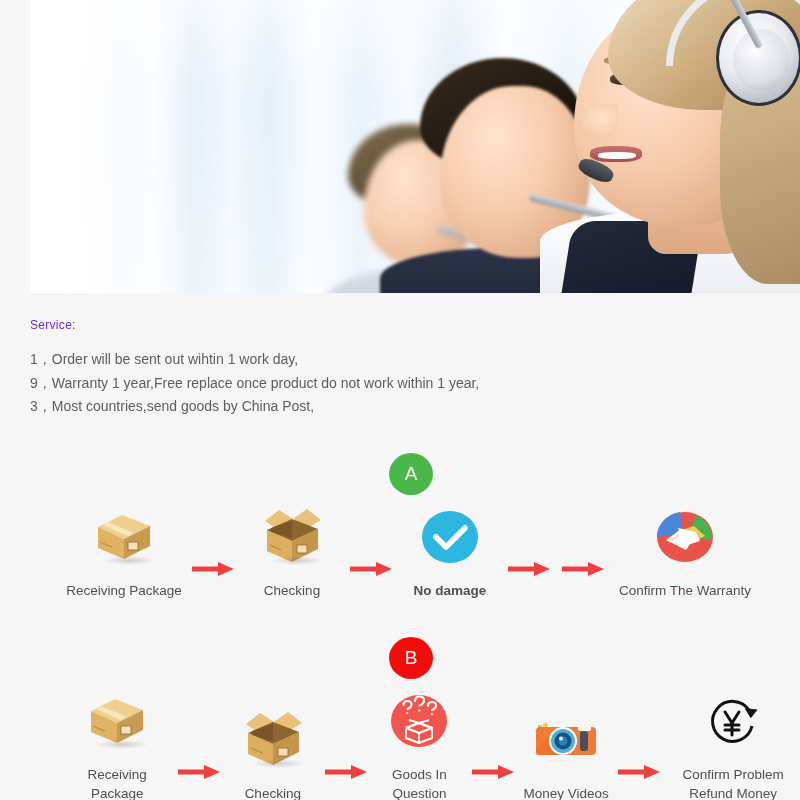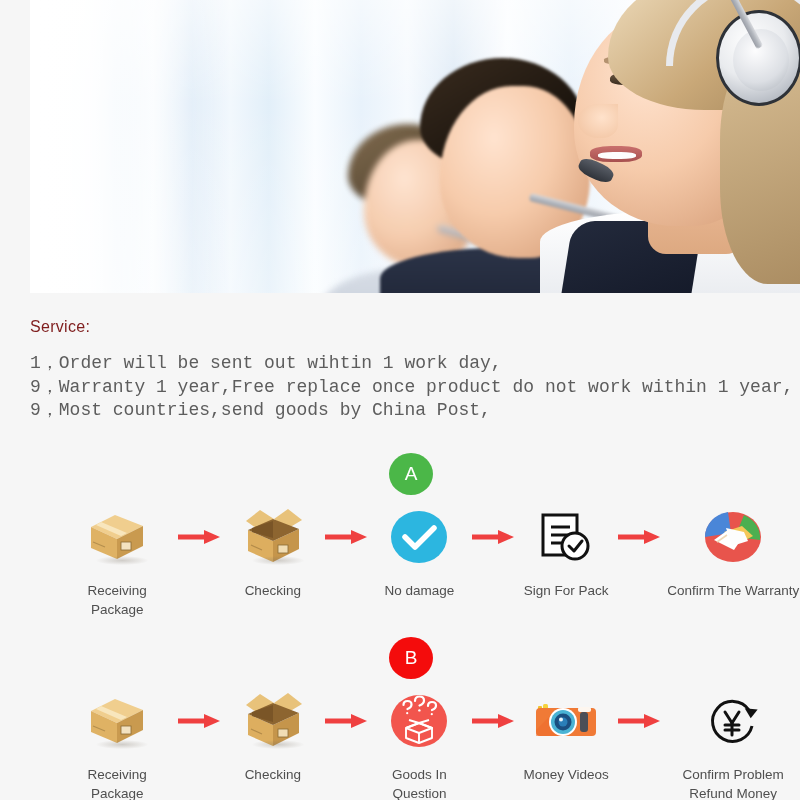--- a/index.html
+++ b/index.html
@@ -82,39 +82,39 @@
   .near { filter: blur(0.25px); }
 
   .photo-fade-left{
     position:absolute; left:0; top:0; width:200px; height:100%;
     background: linear-gradient(90deg,#ffffff 0%, rgba(255,255,255,.92) 30%, rgba(255,255,255,0) 100%);
   }
 
   
   .service-wrap { position: absolute; left: 30px; top: 318px; width: 740px; }
   .service-title {
-    color: #7f1d1d; font-size: 16px; letter-spacing: .3px;
+    color: #6d28d9; font-size: 12px; letter-spacing: .3px;
     margin: 0 0 18px 0; font-weight: 400;
   }
   .service-line {
-    color: #5d5d5d; font-size: 18px; line-height: 19.5px;
-    margin: 0 0 4px 0; white-space: nowrap; font-family: Liberation Mono, monospace;
+    color: #5d5d5d; font-size: 14px; line-height: 19.5px;
+    margin: 0 0 4px 0; white-space: nowrap;
   }
 
   
   .badge {
     position: absolute; width: 44px; height: 42px; border-radius: 50%;
     color: #fff; font-size: 19px; font-weight: 400;
     display: flex; align-items: center; justify-content: center;
     left: 389px;
   }
   .badge-a { background: #4bb748; top: 453px; }
   .badge-b { background: #f40c0c; top: 637px; }
 
-  .flow { position: absolute; left: 0; width: 800px; display: flex; }
+  .flow { position: absolute; left: 0; width: 800px; display: flex; align-items: flex-end; }
   .flow-a { top: 506px; }
   .flow-b { top: 690px; }
 
   .step {
     position: relative; display: flex; flex-direction: column;
     align-items: center; justify-content: flex-start;
   }
   .icon-box {
     width: 72px; height: 62px;
     display: flex; align-items: center; justify-content: center;
@@ -190,21 +190,21 @@
       </div>
 
       <div class="photo-fade-left"></div>
     </div>
   </div>
 
   <div class="service-wrap">
     <h2 class="service-title">Service:</h2>
     <p class="service-line">1，Order will be sent out wihtin 1 work day,</p>
     <p class="service-line">9，Warranty 1 year,Free replace once product do not work within 1 year,</p>
-    <p class="service-line">9，Most countries,send goods by China Post,</p>
+    <p class="service-line">3，Most countries,send goods by China Post,</p>
   </div>
 
   <div class="badge badge-a">A</div>
 
   <div class="flow flow-a">
 
     <div class="step" style="width:124px; margin-left:62px;">
       <div class="icon-box">
         <div class="shadow-blob"></div>
         <svg width="60" height="52" viewBox="0 0 60 52">
@@ -247,52 +247,39 @@
 
     <div class="arrow">
       <svg width="42" height="16" viewBox="0 0 42 16">
           <g fill="#ef4040">
             <rect x="0" y="5.5" width="28" height="5"></rect>
             <polygon points="26,1 42,8 26,15"></polygon>
           </g>
         </svg>
     </div>
 
-    <div class="step" style="width:104px;">
+    <div class="step" style="width:104px;font-weight:bold;">
       <div class="icon-box">
         <svg width="58" height="56" viewBox="0 0 58 56">
           <ellipse cx="29" cy="28" rx="28" ry="26" fill="#2cb6e0"></ellipse>
           <path d="M15 28 L25 38 L44 19" fill="none" stroke="#ffffff" stroke-width="5.5" stroke-linecap="round" stroke-linejoin="round"></path>
         </svg>
       </div>
       <div class="step-label">No damage</div>
     </div>
 
     <div class="arrow">
       <svg width="42" height="16" viewBox="0 0 42 16">
           <g fill="#ef4040">
             <rect x="0" y="5.5" width="28" height="5"></rect>
             <polygon points="26,1 42,8 26,15"></polygon>
           </g>
         </svg>
     </div>
 
-    <div class="step" style="width:104px;">
-      <div class="icon-box">
-        <svg width="56" height="54" viewBox="0 0 56 54">
-          <rect x="5" y="5" width="34" height="40" fill="#ffffff" stroke="#111111" stroke-width="3"></rect>
-          <line x1="13" y1="17" x2="32" y2="17" stroke="#111111" stroke-width="3"></line>
-          <line x1="13" y1="25" x2="32" y2="25" stroke="#111111" stroke-width="3"></line>
-          <line x1="13" y1="33" x2="26" y2="33" stroke="#111111" stroke-width="3"></line>
-          <circle cx="37" cy="36" r="13" fill="#ffffff" stroke="#111111" stroke-width="3"></circle>
-          <path d="M31 36 L36 41 L44 31" fill="none" stroke="#111111" stroke-width="3" stroke-linecap="round" stroke-linejoin="round"></path>
-        </svg>
-      </div>
-      <div class="step-label">Sign For Pack</div>
-    </div>
 
     <div class="arrow">
       <svg width="42" height="16" viewBox="0 0 42 16">
           <g fill="#ef4040">
             <rect x="0" y="5.5" width="28" height="5"></rect>
             <polygon points="26,1 42,8 26,15"></polygon>
           </g>
         </svg>
     </div>
 

